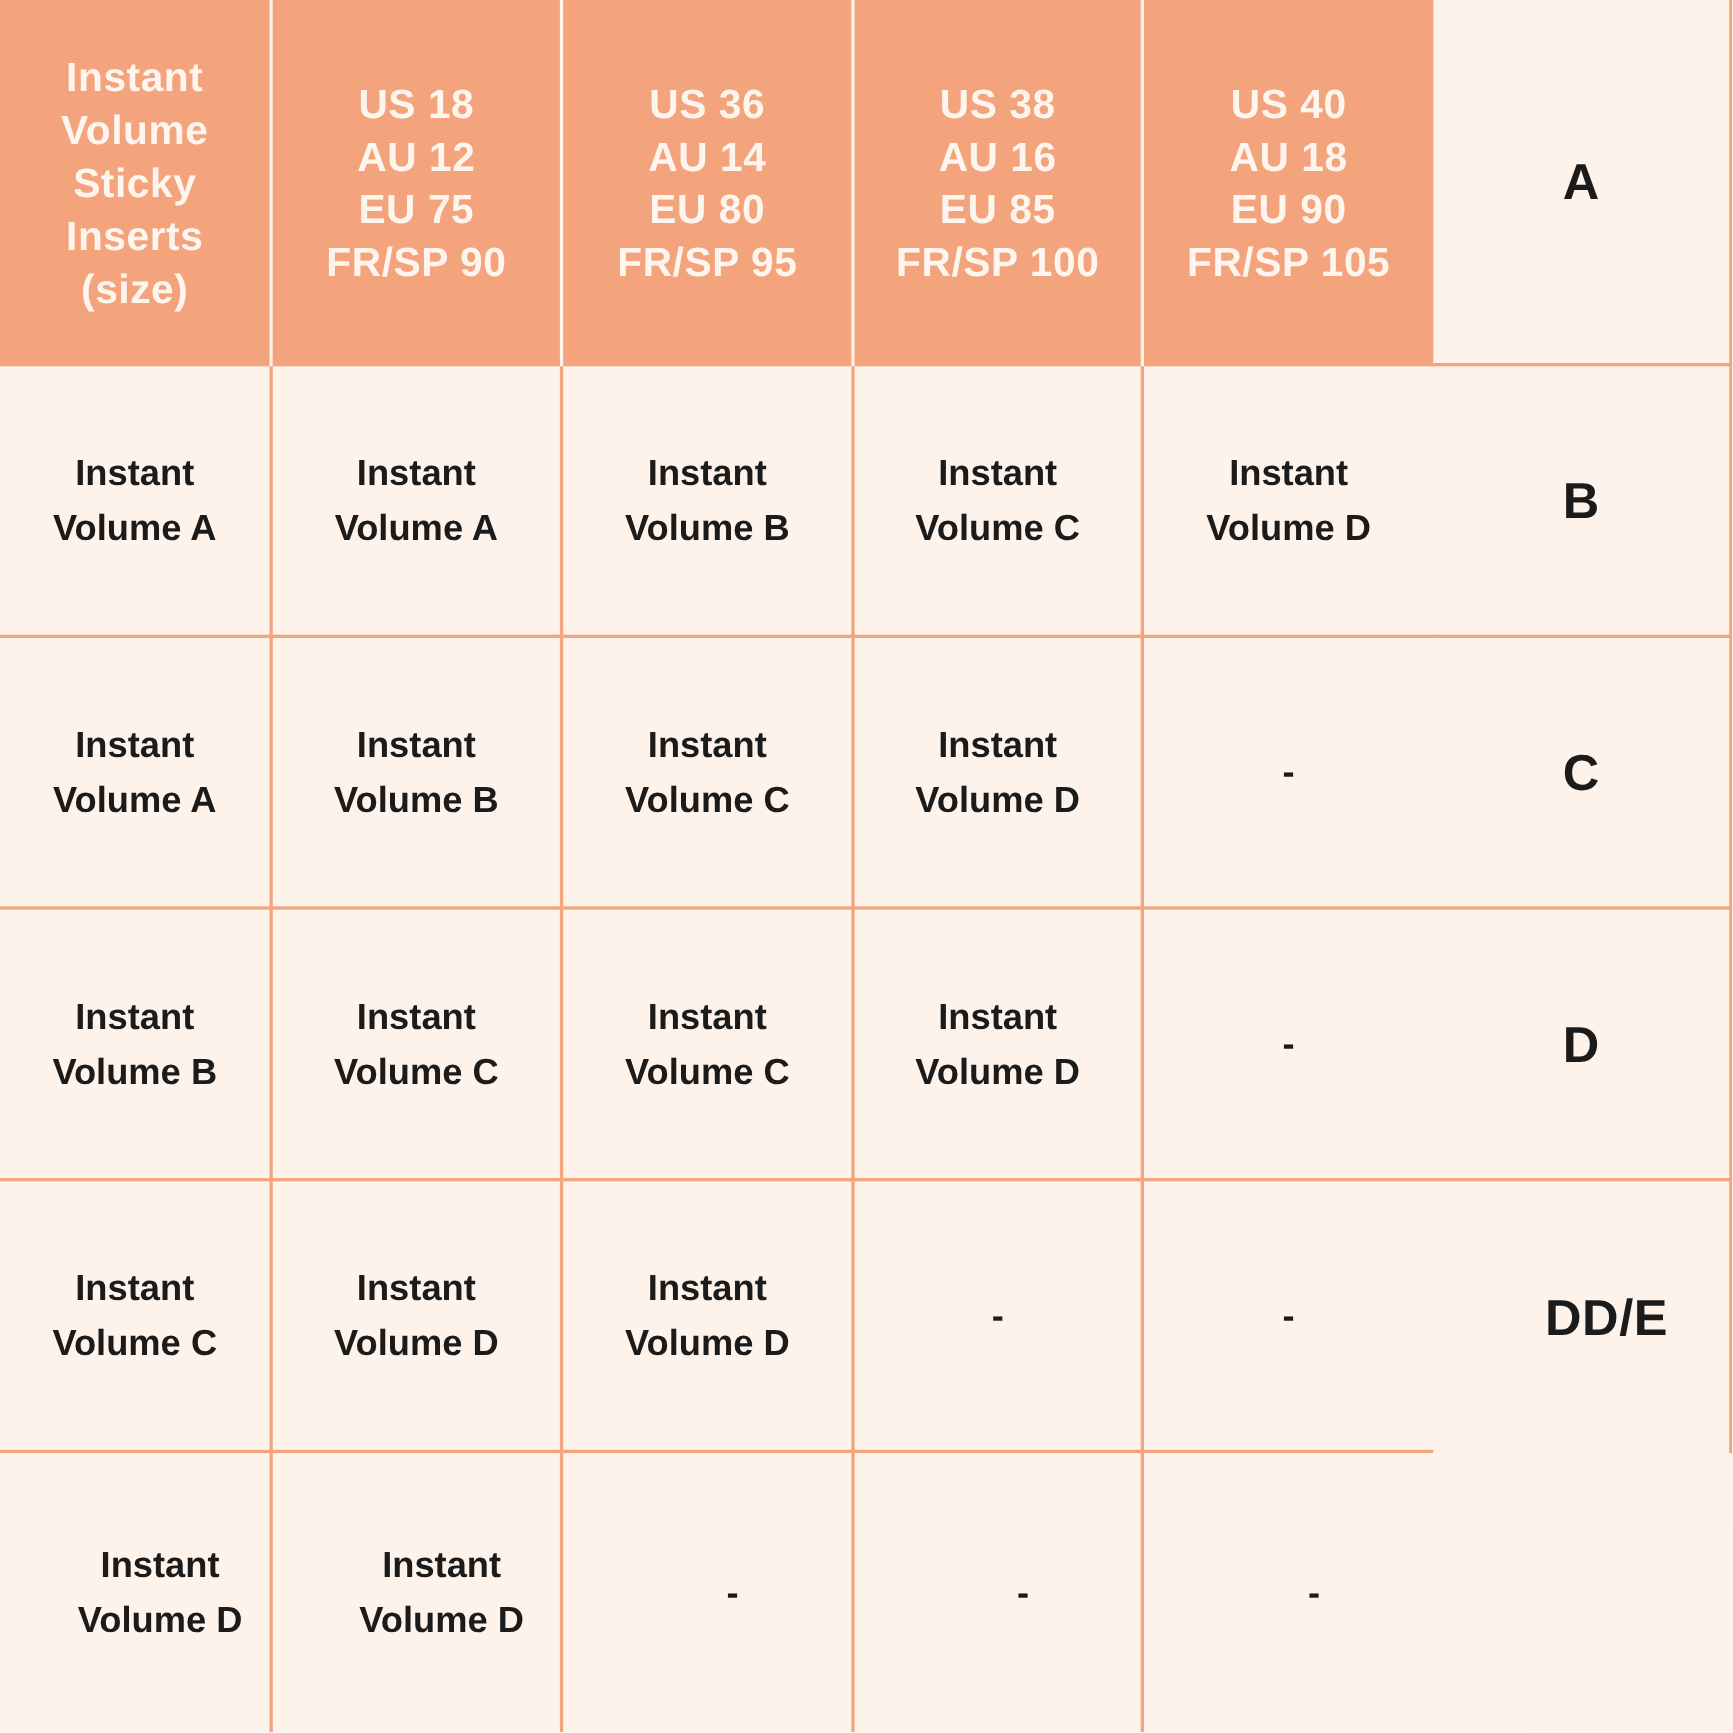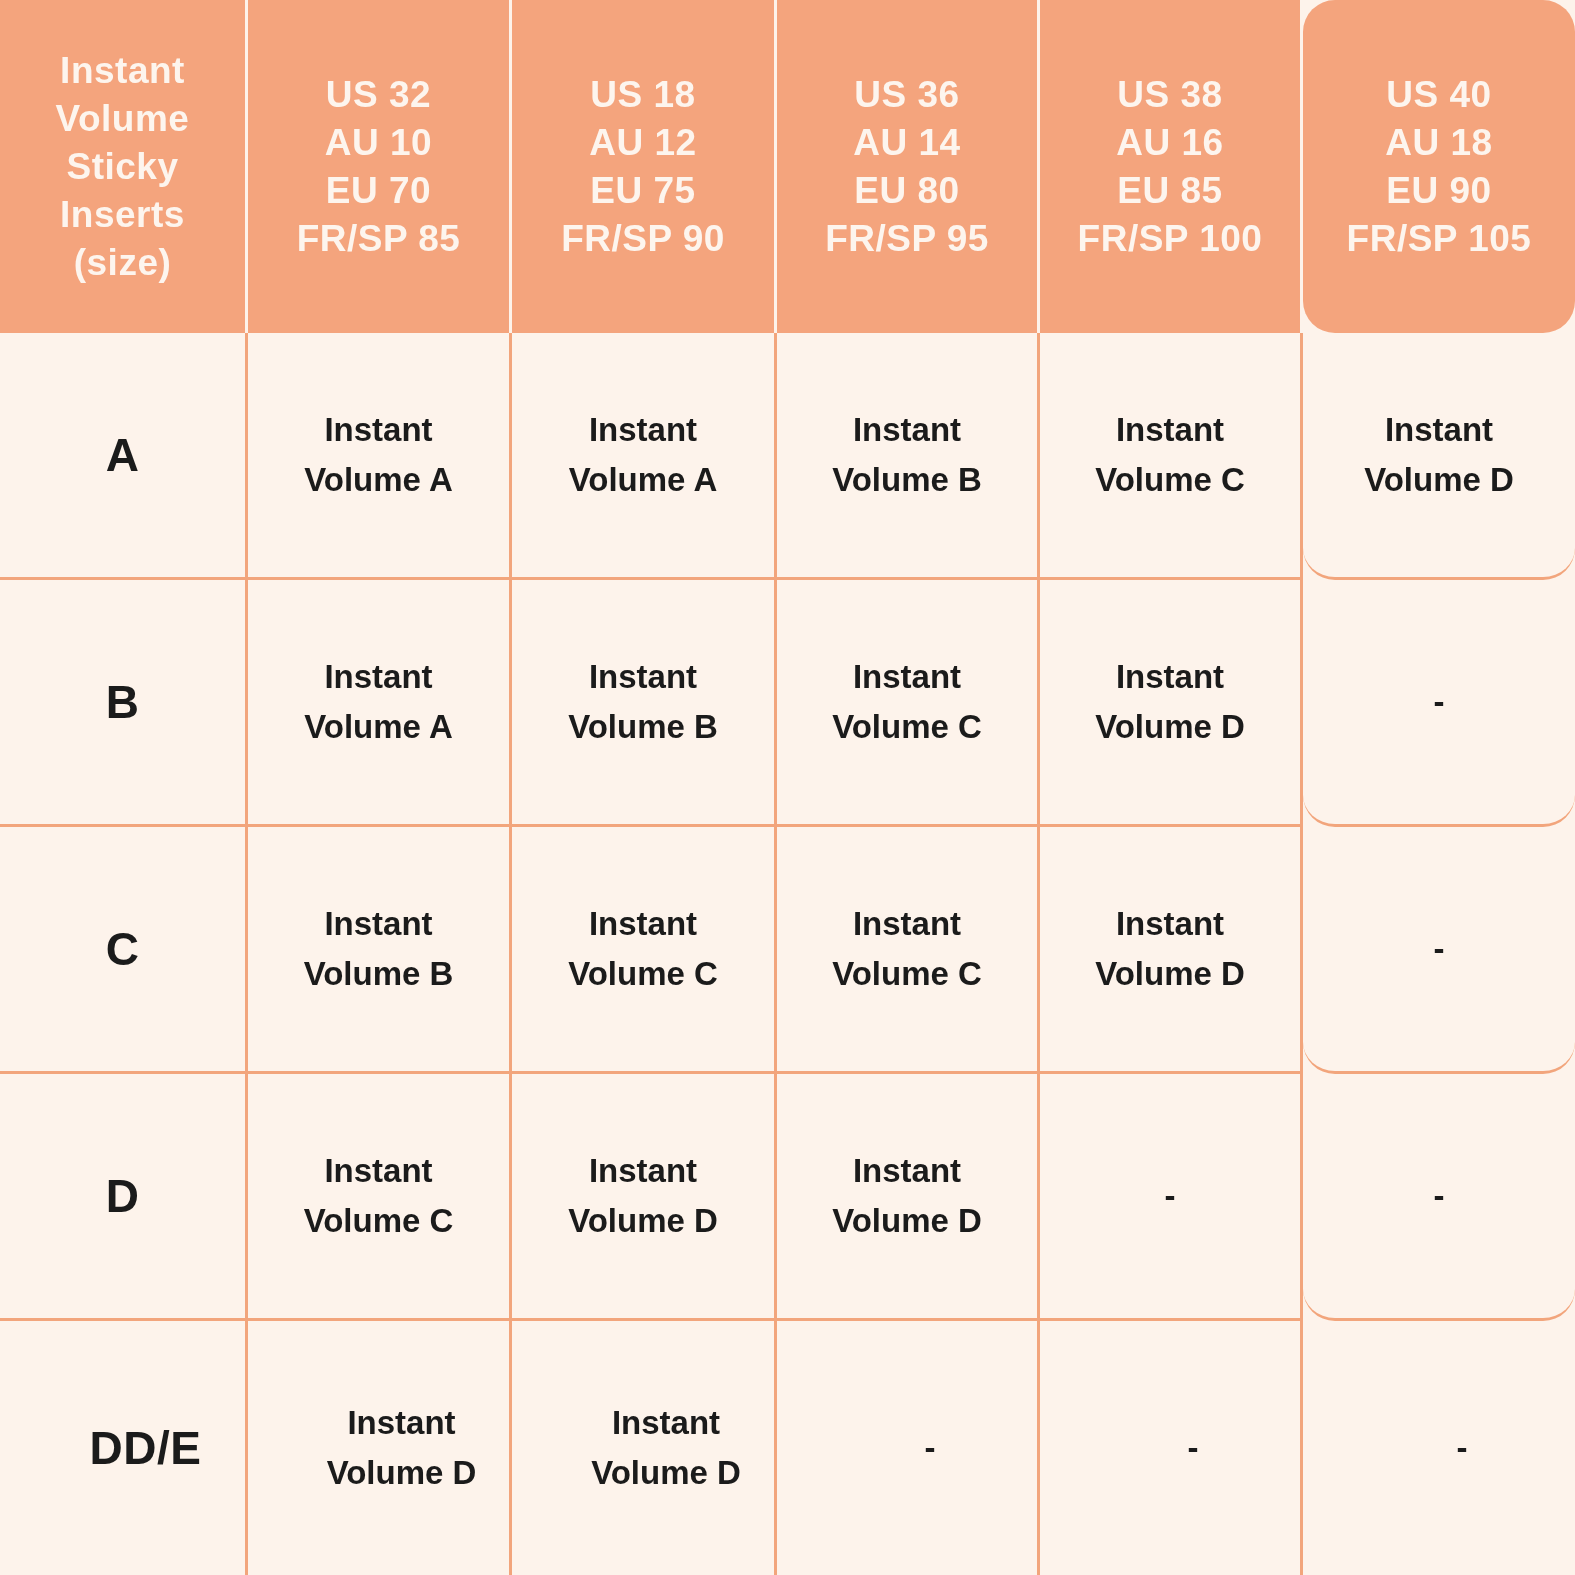--- a/index.html
+++ b/index.html
@@ -44,37 +44,33 @@
     letter-spacing: 0.5px;
   }
   .val {
     font-size: 33px;
     line-height: 50px;
     color: var(--body-text, #1b1b1b);
     border-right: 3px solid var(--grid-line, #f2a57c);
     border-bottom: 3px solid var(--grid-line, #f2a57c);
   }
 
-  .col-last { border-right: none !important; border-radius: 32px; }
+  .col-last { border-right: none !important; }
   .row-last { border-bottom: none !important; padding-left: 46px; }
 </style>
 </head>
 <body>
 
 <div class="size-chart">
 
   <div class="cell hdr">Instant
 Volume
 Sticky
 Inserts
 (size)</div>
-  <div class="cell hdr">US 32
-AU 10
-EU 70
-FR/SP 85</div>
   <div class="cell hdr">US 18
 AU 12
 EU 75
 FR/SP 90</div>
   <div class="cell hdr">US 36
 AU 14
 EU 80
 FR/SP 95</div>
   <div class="cell hdr">US 38
 AU 16

